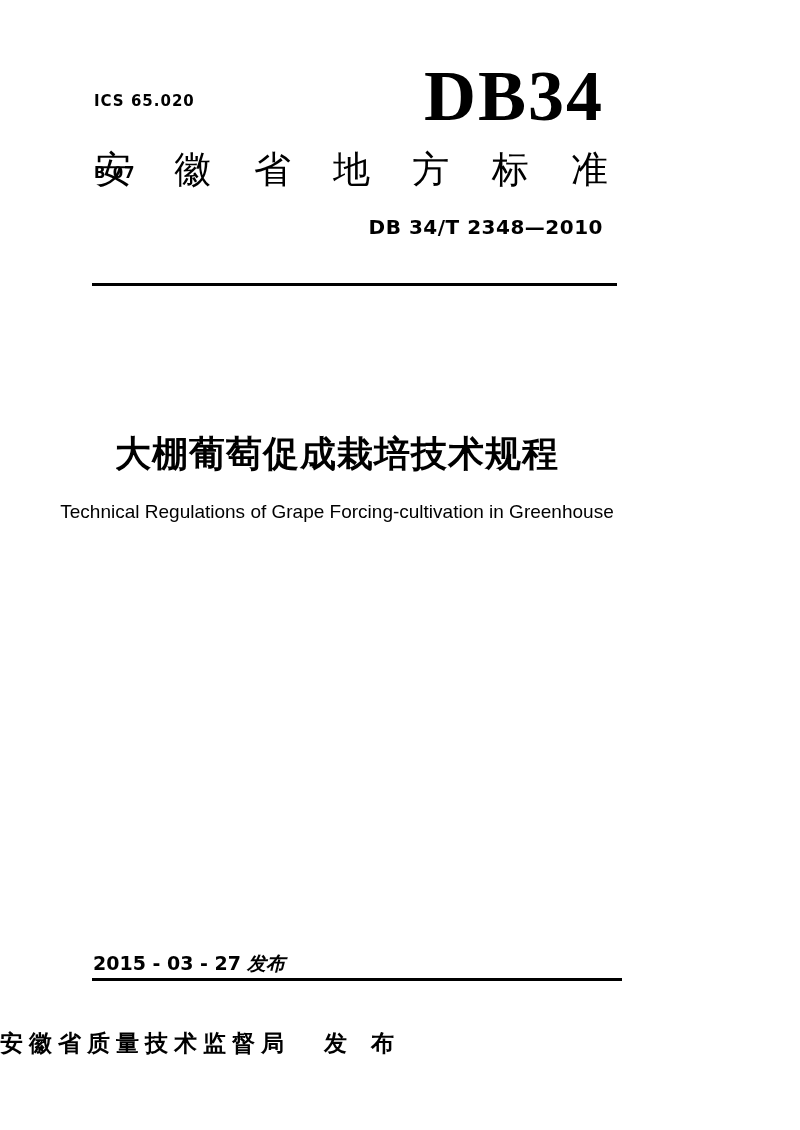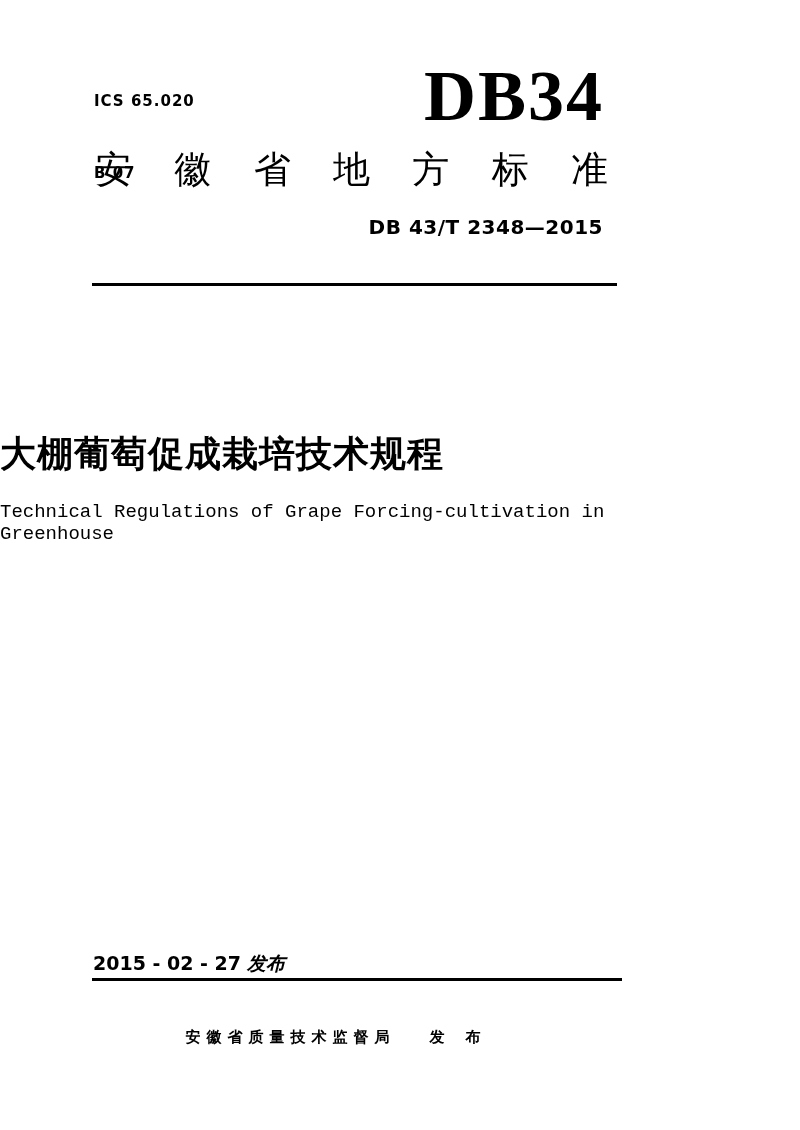--- a/index.html
+++ b/index.html
@@ -58,31 +58,32 @@
     right: 57px;
     top: 283px;
     height: 3px;
     background: #000000;
   }
   .title-zh {
     position: absolute;
     left: 0;
     top: 430px;
     width: 100%;
-    text-align: left;
+    text-align: center;
     font-size: 36px;
     font-weight: bold;
     letter-spacing: 1px;
   }
   .title-en {
     position: absolute;
     left: 0;
     top: 501px;
     width: 100%;
-    font-family: Liberation Mono, monospace;
+    text-align: center;
+    font-family: Liberation Sans, sans-serif;
     font-size: 19px;
   }
   .date-row {
     position: absolute;
     left: 93px;
     right: 54px;
     top: 951px;
     display: flex;
     justify-content: space-between;
     font-size: 19px;
@@ -96,22 +97,21 @@
     right: 52px;
     top: 978px;
     height: 2.5px;
     background: #000000;
   }
   .publisher-row {
     position: absolute;
     left: 0;
     top: 1028px;
     width: 100%;
-    text-align: center;
-    font-size: 15px;
+    font-size: 23px;
     font-weight: bold;
   }
   .publisher-name { letter-spacing: 6px; }
   .publish-label { letter-spacing: 8px; margin-left: 34px; }
 </style>
 </head>
 <body>
 
 <div class="page">
 
@@ -125,30 +125,30 @@
   <div class="standard-name">
     <span>安</span>
     <span>徽</span>
     <span>省</span>
     <span>地</span>
     <span>方</span>
     <span>标</span>
     <span>准</span>
   </div>
 
-  <div class="standard-number">DB 43/T 2348—2015</div>
+  <div class="standard-number">DB 34/T 2348—2010</div>
 
   <div class="rule-top"></div>
 
   <div class="title-zh">大棚葡萄促成栽培技术规程</div>
 
   <div class="title-en">Technical Regulations of Grape Forcing-cultivation in Greenhouse</div>
 
   <div class="date-row">
-    <div><span>2015 - 02 - 27</span><span class="label">发布</span></div>
+    <div><span>2015 - 03 - 27</span><span class="label">发布</span></div>
   </div>
 
   <div class="rule-bottom"></div>
 
   <div class="publisher-row">
     <span class="publisher-name">安徽省质量技术监督局</span><span class="publish-label">发 布</span>
   </div>
 
 </div>
 

